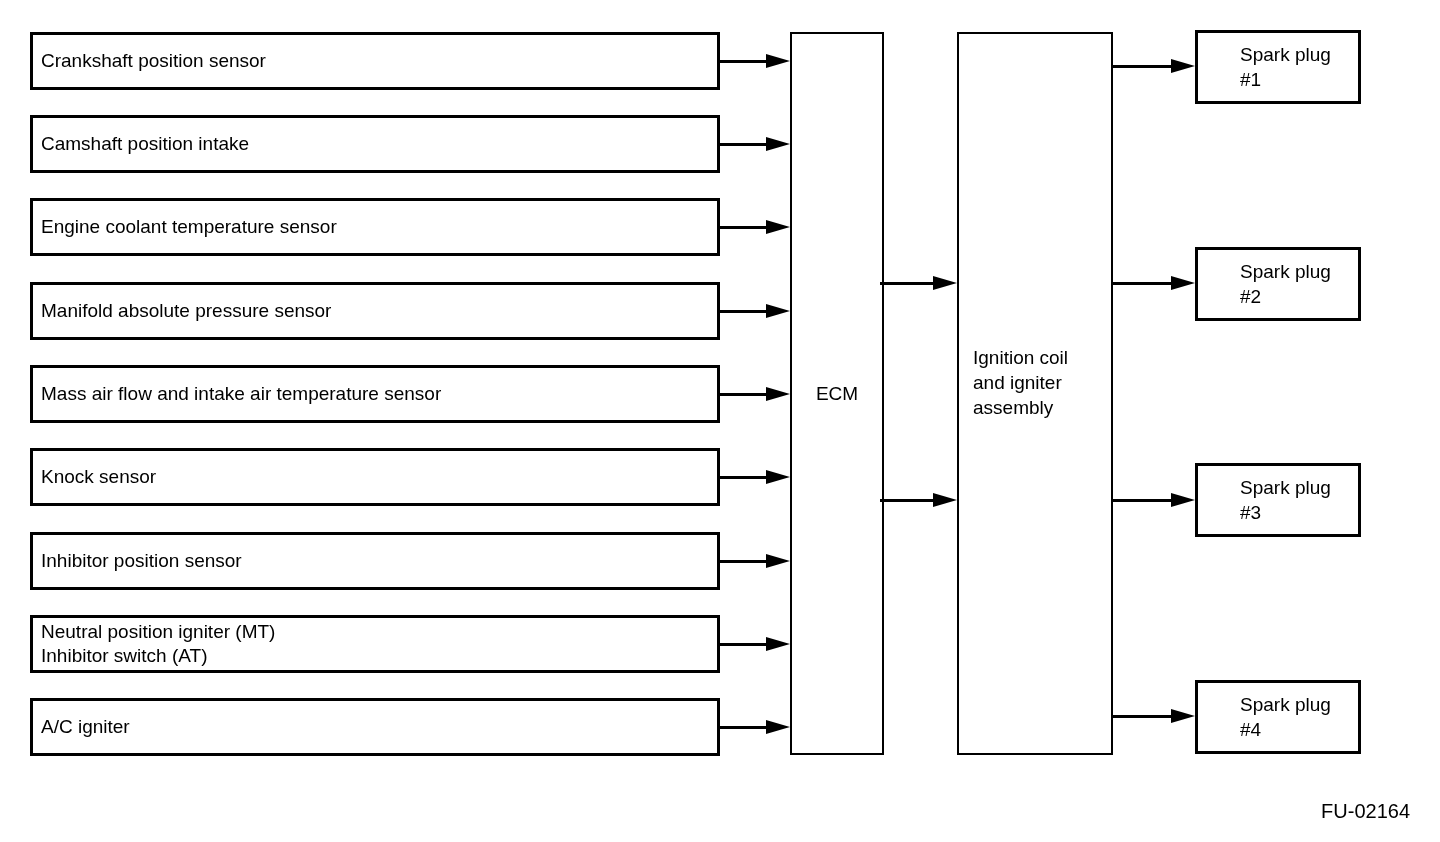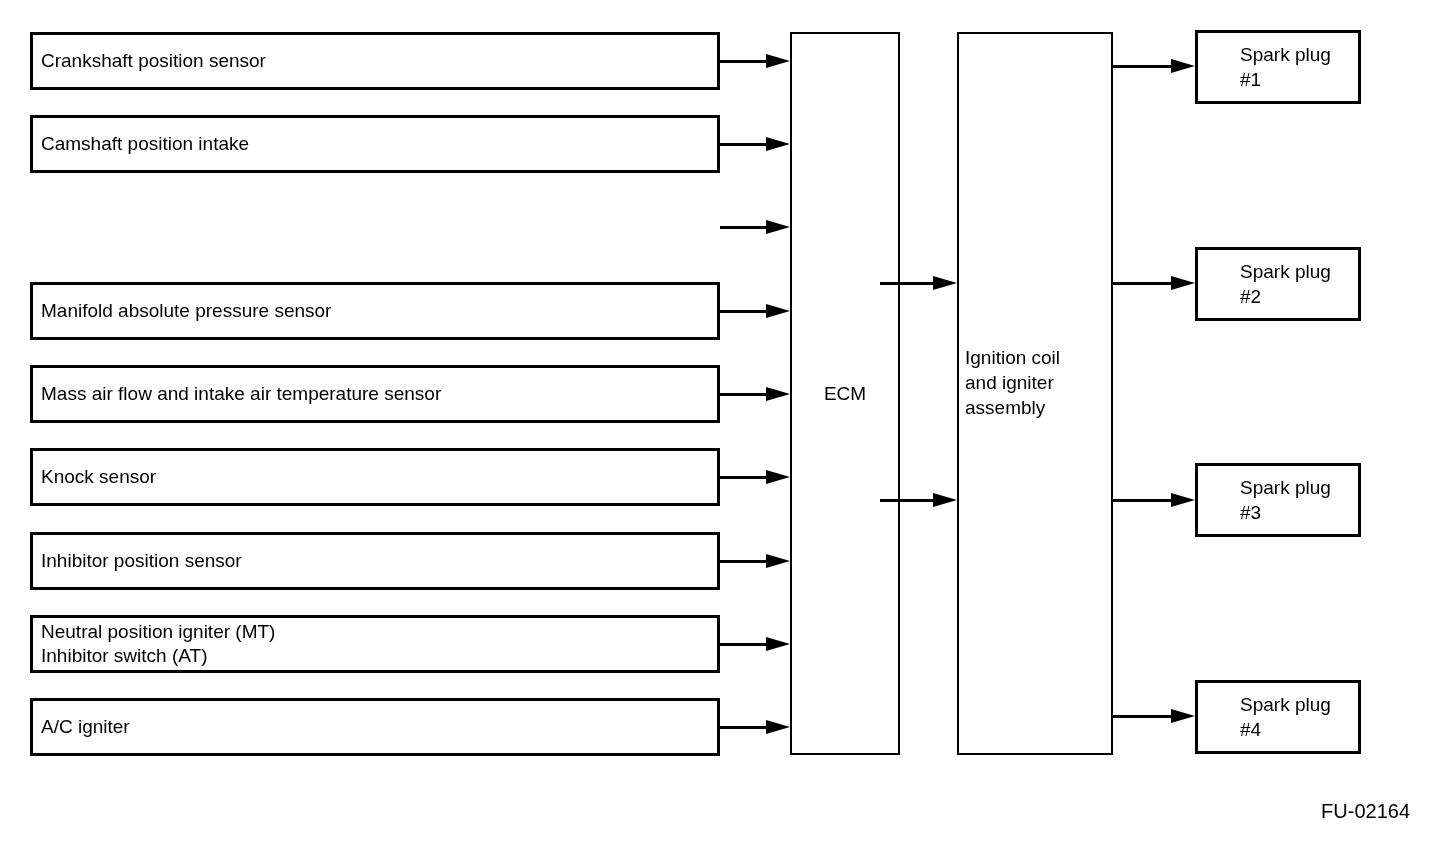--- a/index.html
+++ b/index.html
@@ -32,32 +32,32 @@
   .sensor {
     left: 30px;
     width: 690px;
     height: 58px;
     border: 3px solid #000000;
     padding-left: 8px;
   }
   .ecm {
     left: 790px;
     top: 32px;
-    width: 110px;
+    width: 94px;
     height: 723px;
     border: 2px solid #000000;
     justify-content: center;
   }
   .ignition {
     left: 957px;
     top: 32px;
     width: 156px;
     height: 723px;
     border: 2px solid #000000;
-    padding-left: 6px;
+    padding-left: 14px;
   }
   .ignition .label {
     position: relative;
     top: -11px;
     line-height: 25px;
   }
   .spark {
     left: 1195px;
     width: 166px;
     height: 74px;
@@ -104,20 +104,23 @@
 </head>
 <body>
 
 <div class="diagram">
 
   <div class="box sensor" style="top:32px">
     <span class="label">Crankshaft position sensor</span>
   </div>
   <div class="box sensor" style="top:115px">
     <span class="label">Camshaft position intake</span>
+  </div>
+  <div class="box sensor" style="top:198px">
+    <span class="label">Engine coolant temperature sensor</span>
   </div>
   <div class="box sensor" style="top:282px">
     <span class="label">Manifold absolute pressure sensor</span>
   </div>
   <div class="box sensor" style="top:365px">
     <span class="label">Mass air flow and intake air temperature sensor</span>
   </div>
   <div class="box sensor" style="top:448px">
     <span class="label">Knock sensor</span>
   </div>

